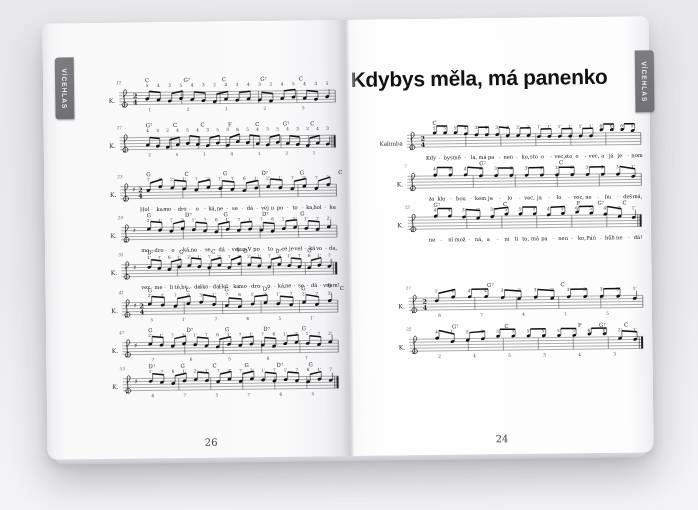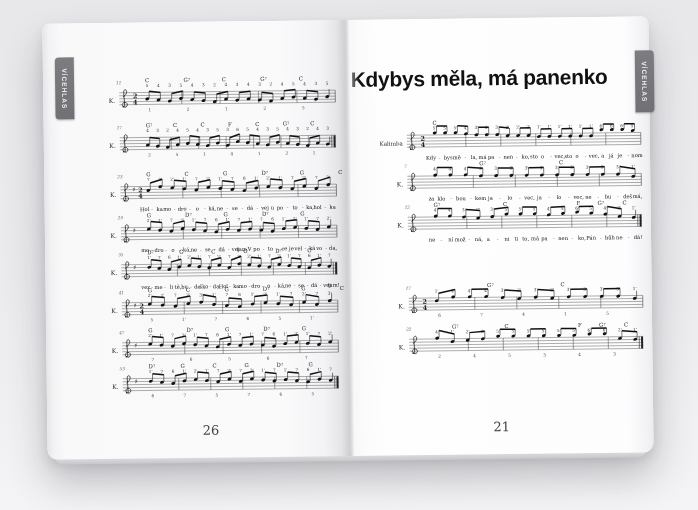--- a/index.html
+++ b/index.html
@@ -50,22 +50,22 @@
   .content-left{position:relative;padding:0 0 0 48px;width:248px;}
   .content-right{position:relative;padding:0 0 0 32px;width:266px;}
   .song-title{
     margin:48px 0 0 0;width:266px;text-align:center;
     font-size:21px;font-weight:bold;color:#111;letter-spacing:-.3px;
     font-family:"Liberation Sans",sans-serif;
   }
   .staff-row{display:block;}
   .staff-row svg{display:block;overflow:visible;}
   .page-number{
-    position:absolute;bottom:20px;left:50%;transform:translateX(-50%);
-    font-family:"DejaVu Serif",serif;font-size:13px;color:#444;z-index:5;
+    position:absolute;bottom:10px;left:50%;transform:translateX(-50%);
+    font-family:"DejaVu Serif",serif;font-size:10px;color:#444;z-index:5;
   }
   .page-number.pn-left{left:54%;}
 </style>
 </head>
 <body>
 
 <div class="book">
 
   <div class="page page-left">
     <div class="content-left" id="left-staves">
@@ -1327,21 +1327,21 @@
             <text x="243" y="6.8" font-size="5.4" text-anchor="start" fill="#222" font-family="&quot;DejaVu Serif&quot;,serif">C</text>
             <text x="58.1" y="35.8" font-size="4.2" text-anchor="middle" fill="#444" font-family="&quot;DejaVu Serif&quot;,serif">2</text>
             <text x="93.1" y="35.8" font-size="4.2" text-anchor="middle" fill="#444" font-family="&quot;DejaVu Serif&quot;,serif">4</text>
             <text x="128.1" y="35.8" font-size="4.2" text-anchor="middle" fill="#444" font-family="&quot;DejaVu Serif&quot;,serif">5</text>
             <text x="163.10000000000002" y="35.8" font-size="4.2" text-anchor="middle" fill="#444" font-family="&quot;DejaVu Serif&quot;,serif">3</text>
             <text x="198.1" y="35.8" font-size="4.2" text-anchor="middle" fill="#444" font-family="&quot;DejaVu Serif&quot;,serif">4</text>
             <text x="233.1" y="35.8" font-size="4.2" text-anchor="middle" fill="#444" font-family="&quot;DejaVu Serif&quot;,serif">3</text>
           </svg>
         </div>
       </div>
-    <div class="page-number">21</div>
+    <div class="page-number">24</div>
   </div>
 
   <div class="gutter"></div>
 
   <div class="tab tab-left">
     <span>VÍCEHLAS</span>
   </div>
   <div class="tab tab-right">
     <span>VÍCEHLAS</span>
   </div>

